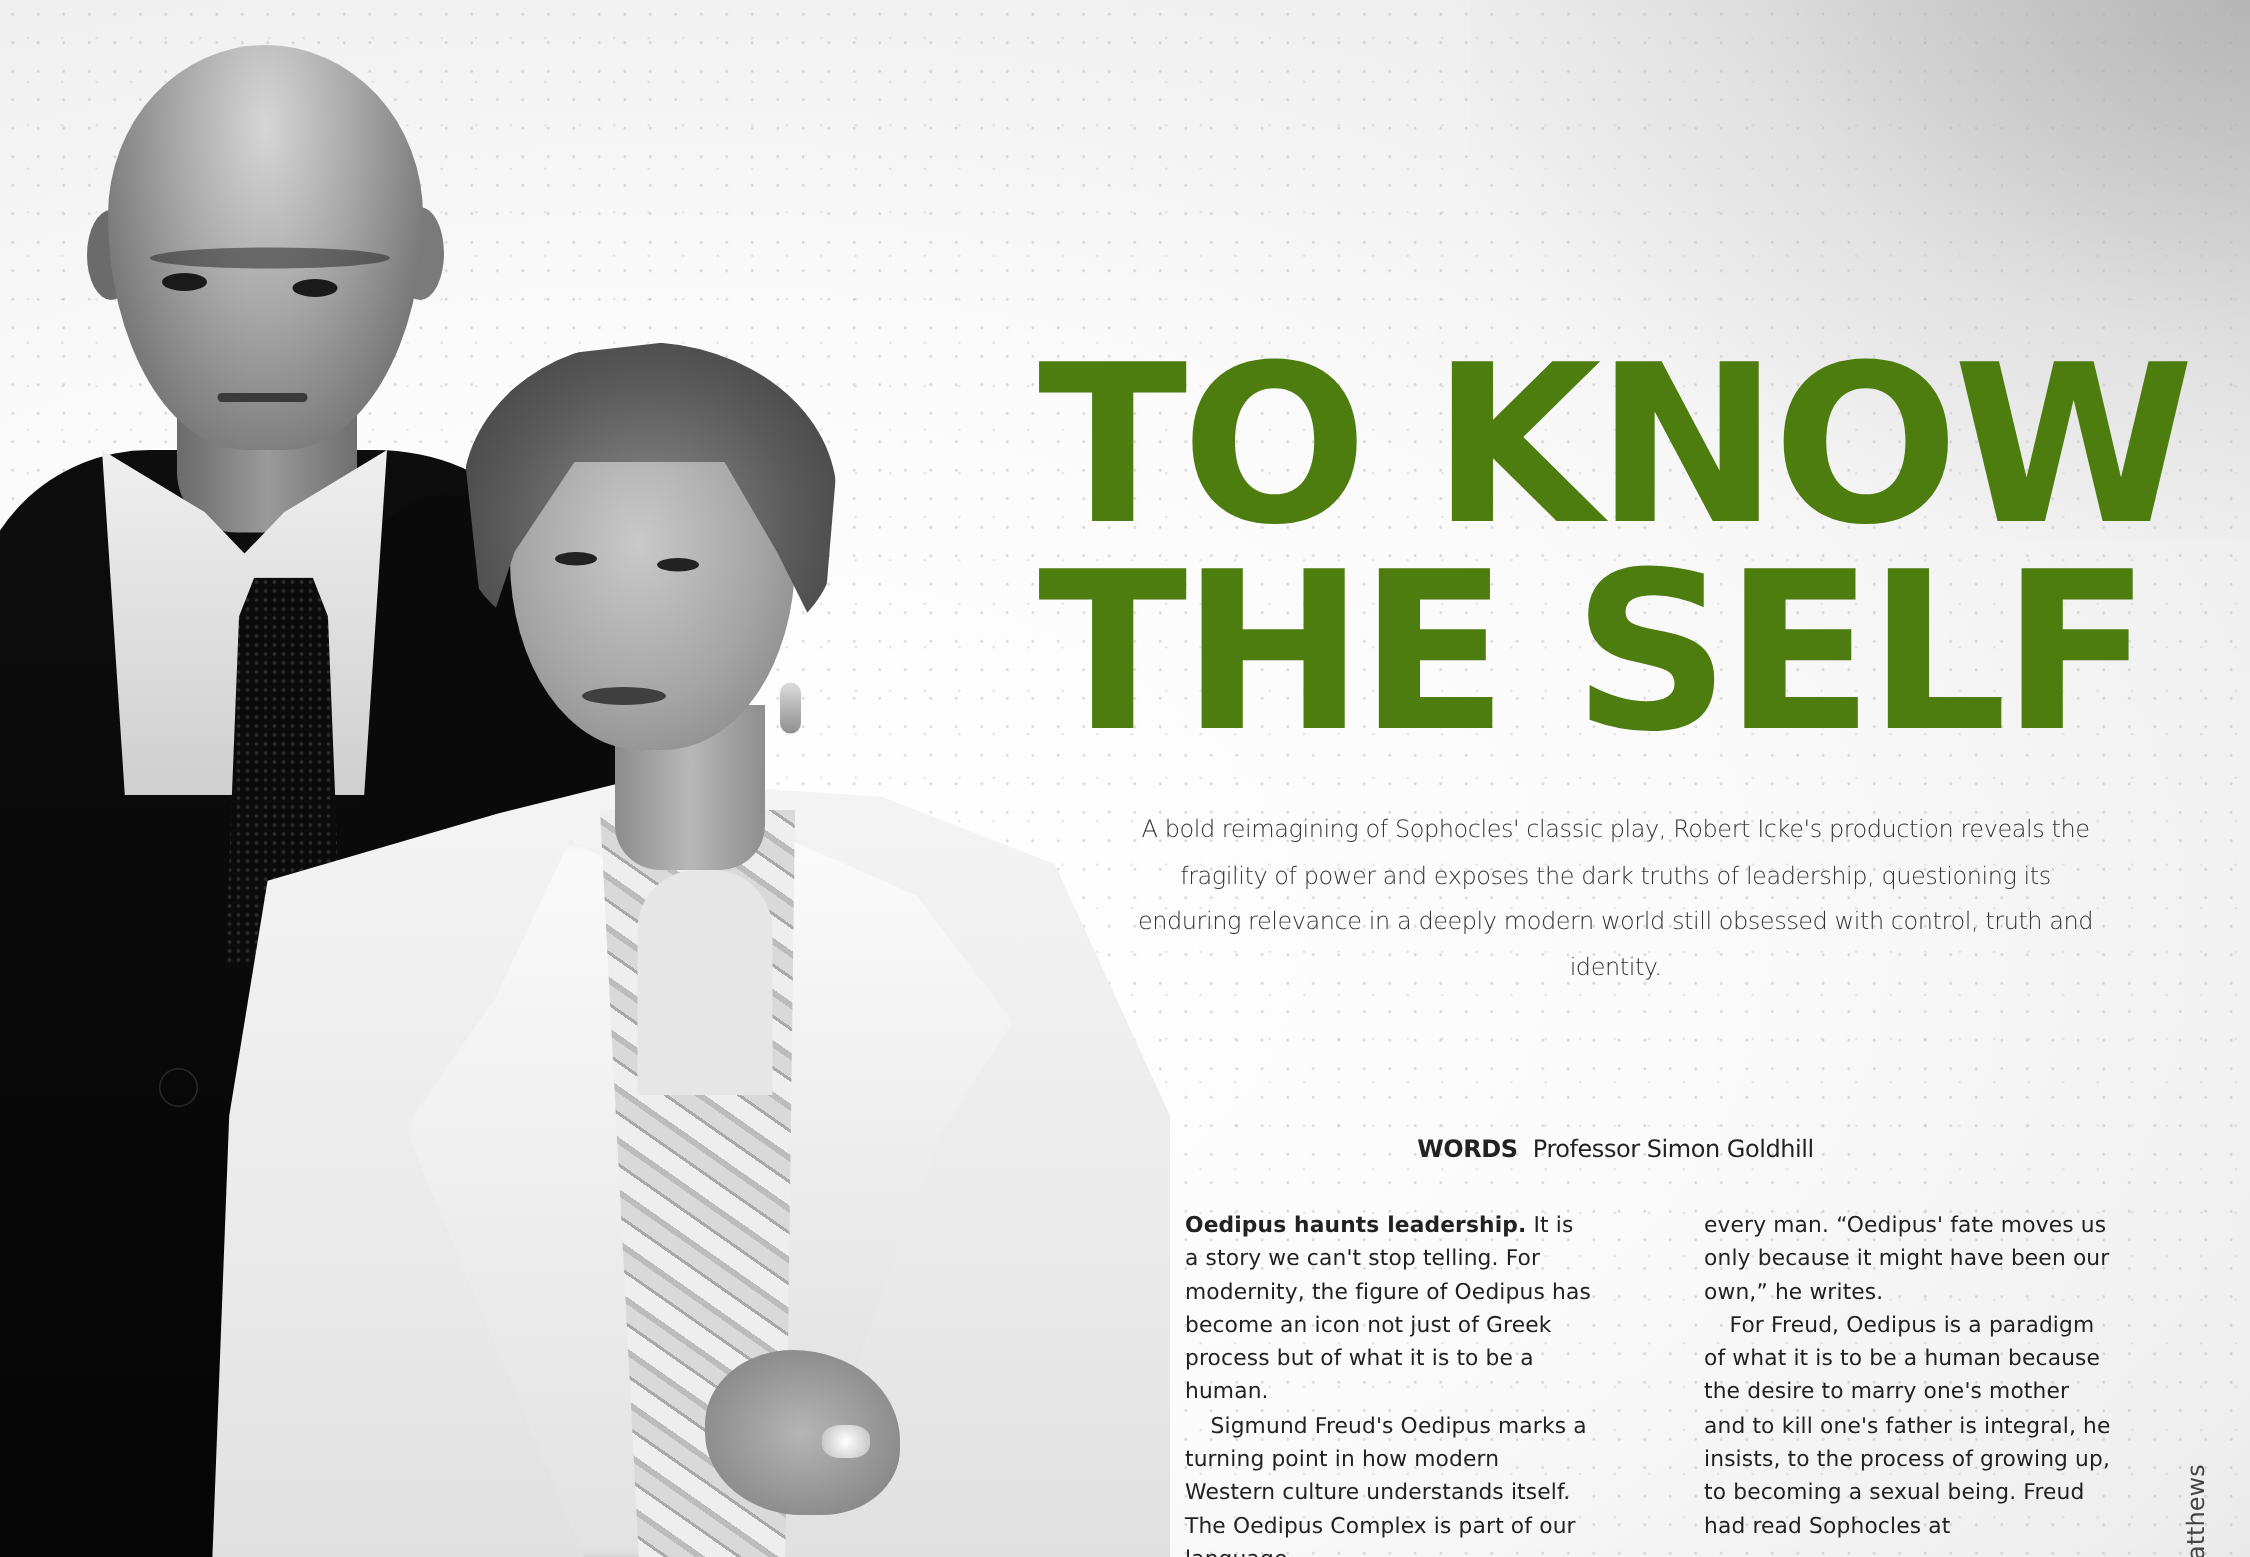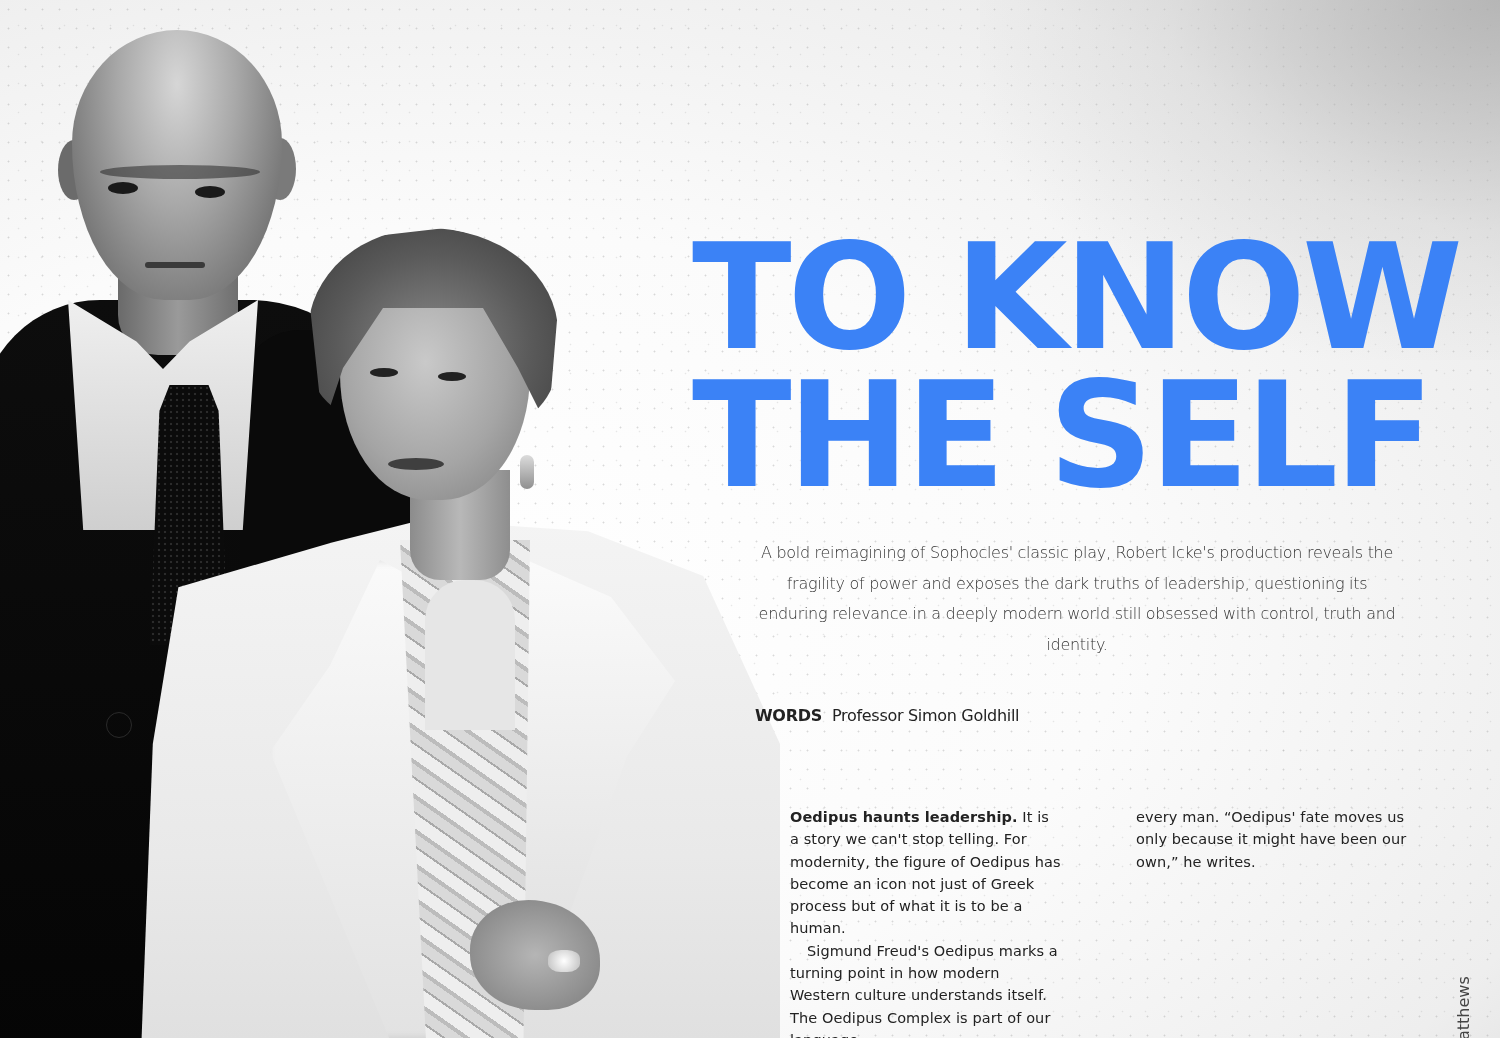--- a/index.html
+++ b/index.html
@@ -131,36 +131,37 @@
     }
 
     
     .headline {
       position: absolute; left: 692px; top: 228px; width: 790px;
       font-family: "DejaVu Sans", sans-serif;
       font-weight: bold;
       font-size: 146px;
       line-height: 138px;
       letter-spacing: -4px;
-      color: #3b82f6;
+      color: #4d7c0f;
       margin: 0;
     }
     .standfirst {
       position: absolute; left: 755px; top: 538px; width: 644px;
       text-align: center;
       font-family: "DejaVu Sans", sans-serif;
       font-weight: 300;
       font-size: 16px;
       line-height: 30.5px;
       color: #333;
       letter-spacing: -0.3px;
       margin: 0;
     }
     .byline {
-      position: absolute; left: 755px; top: 706px; width: 644px;
+      position: absolute; left: 755px; top: 756px; width: 644px;
+      text-align: center;
       font-family: "DejaVu Sans", sans-serif;
       font-size: 16px;
       color: #222;
     }
     .byline-label { font-weight: bold; margin-right: 5px; letter-spacing: -0.3px; }
     .byline-name { font-weight: normal; letter-spacing: -0.3px; }
 
     .body-col {
       position: absolute; top: 806px; width: 272px;
       font-family: "DejaVu Sans", sans-serif;
@@ -234,15 +235,16 @@
   <span class="byline-name">Professor Simon Goldhill</span>
 </div>
 
 <div class="body-col col-1">
   <p><span class="lead-bold">Oedipus haunts leadership.</span><span> It is a story we can't stop telling. For modernity, the figure of Oedipus has become an icon not just of Greek process but of what it is to be a human.</span></p>
   <p class="indent">Sigmund Freud's Oedipus marks a turning point in how modern Western culture understands itself. The Oedipus Complex is part of our language</p>
 </div>
 
 <div class="body-col col-2">
   <p>every man. “Oedipus' fate moves us only because it might have been our own,” he writes.</p>
+  <p class="indent">For Freud, Oedipus is a paradigm of what it is to be a human because the desire to marry one's mother and to kill one's father is integral, he insists, to the process of growing up, to becoming a sexual being. Freud had read Sophocles at</p>
 </div>
 
 <div class="credit">atthews</div>
 
 </body></html>

